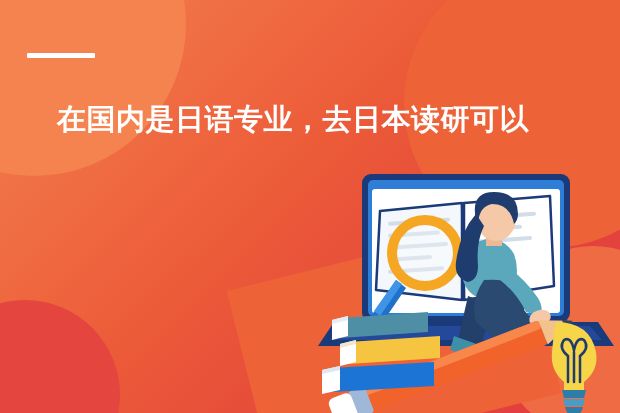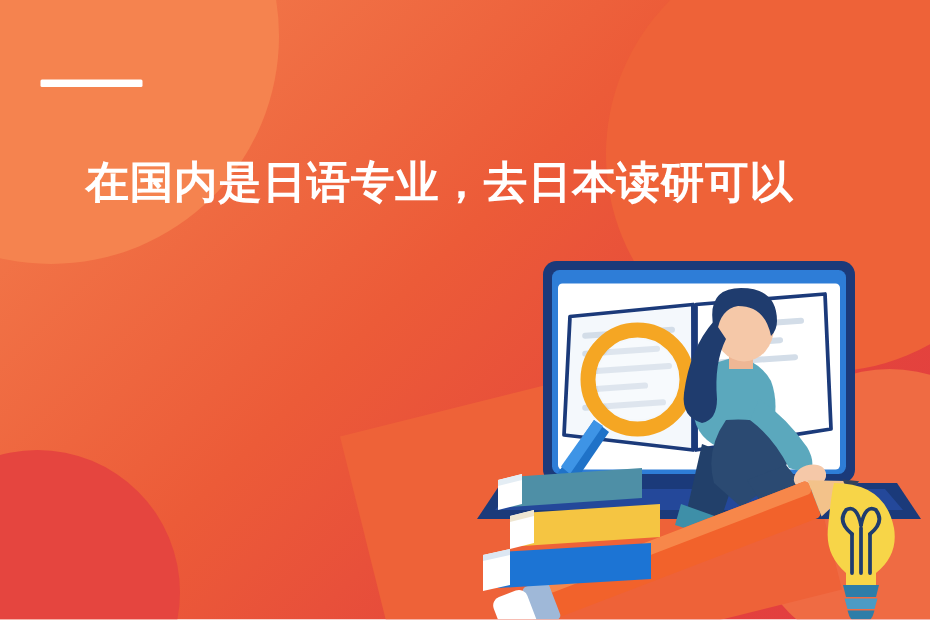--- a/index.html
+++ b/index.html
@@ -5,21 +5,21 @@
   html, body {
     margin: 0;
     padding: 0;
     background: #ffffff;
   }
   #banner {
     position: relative;
     width: 620px;
     height: 413px;
     overflow: hidden;
-    font-family: Liberation Serif, serif;
+    font-family: Liberation Mono, monospace;
     background: linear-gradient(135deg, #F4814F 0%, #EC5B38 45%, #E4453C 75%, #E23B41 100%);
   }
 
   
   .blob {
     position: absolute;
     border-radius: 50%;
     pointer-events: none;
   }
   #blob-left {

